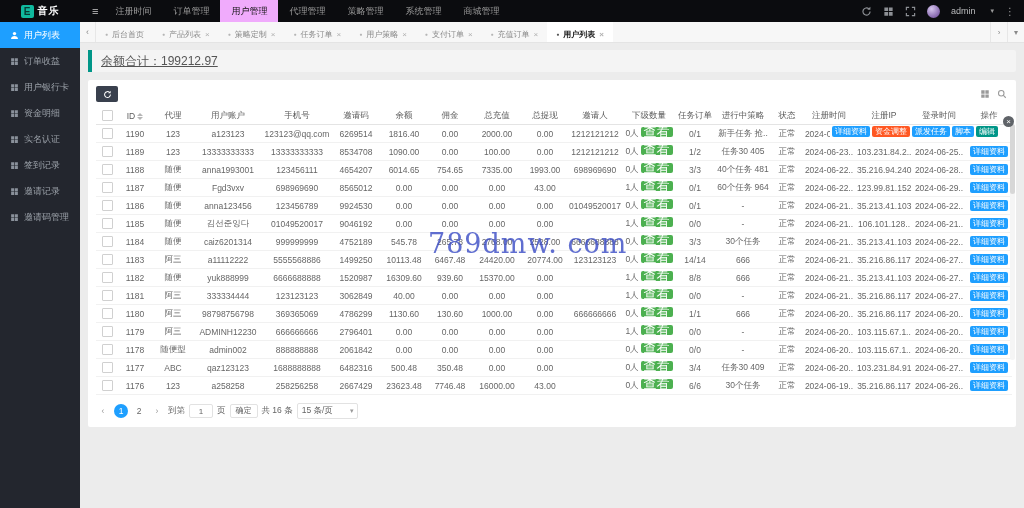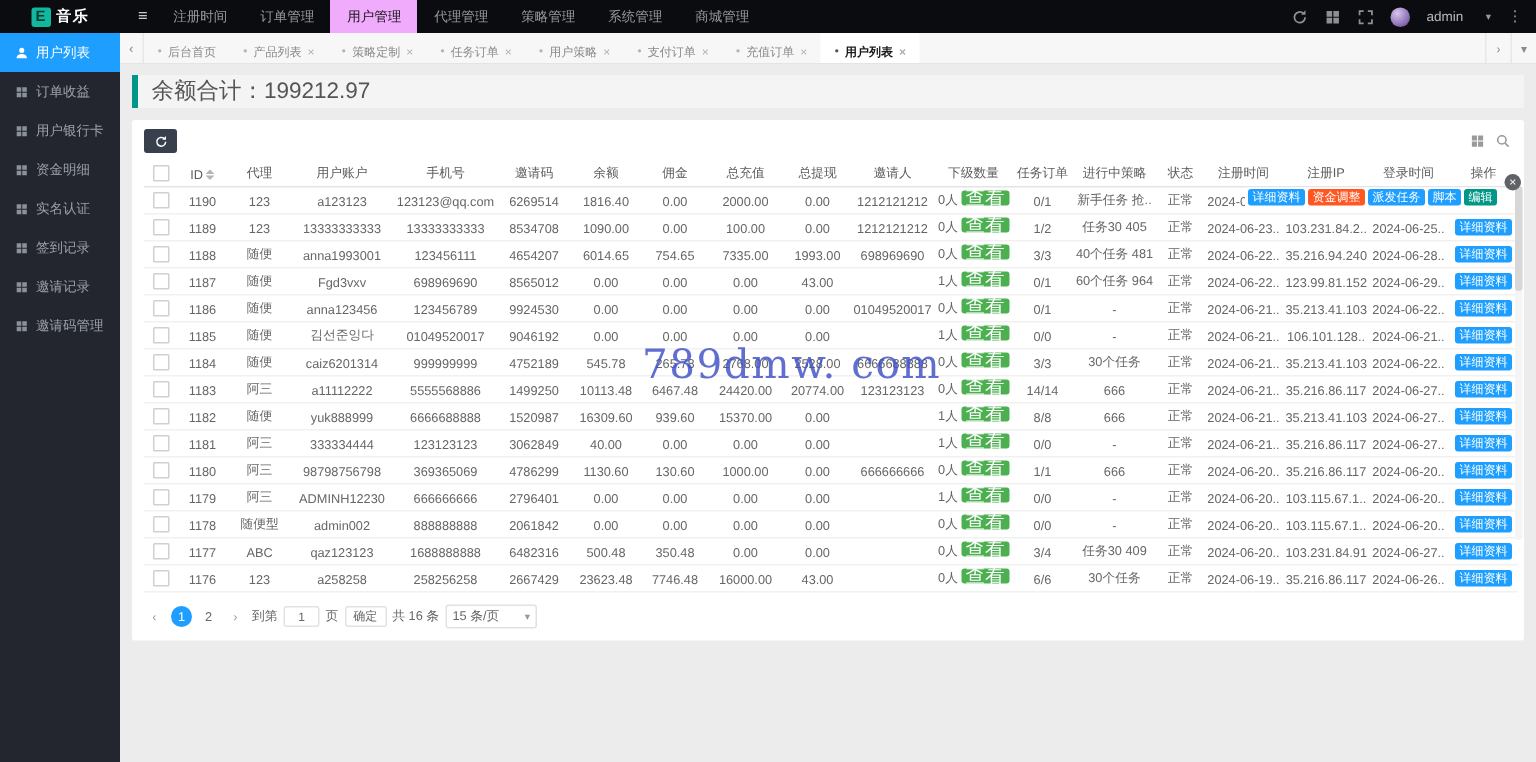--- a/index.html
+++ b/index.html
@@ -45,21 +45,21 @@
   .tab .tclose{font-size:8px;color:#b0b0b0;}
   .tab.active{color:#1a1a1a;background:#fff;font-weight:bold;}
   .tab.active .dot{color:#555;}
   .tab-right{display:flex;}
   .tab-ctrl{width:16px;display:flex;align-items:center;justify-content:center;color:#8a8a8a;
     font-size:8px;border-left:1px solid #e7e7e7;cursor:pointer;}
 
   
   .main{position:absolute;left:80px;top:42px;right:0;bottom:0;background:#ececec;padding:8px;}
   .quote{height:22px;line-height:22px;background:#f4f4f4;border-left:4px solid var(--teal,#009688);
-    border-radius:0 2px 2px 0;padding-left:9px;font-size:15px;color:#555;margin-bottom:8px;}
+    border-radius:0 2px 2px 0;padding-left:9px;font-size:12px;color:#555;margin-bottom:8px;text-decoration:underline;}
   .card{position:relative;background:#fff;border-radius:2px;padding:6px 8px 8px;min-height:300px;}
   .refresh-btn{width:22px;height:16px;border:none;border-radius:2px;background:#39404d;color:#fff;
     display:flex;align-items:center;justify-content:center;cursor:pointer;padding:0;}
   .refresh-btn svg{width:9px;height:9px;}
   .card-tools{position:absolute;right:9px;top:9px;display:flex;gap:7px;color:#9a9a9a;}
   .card-tools svg{width:10px;height:10px;cursor:pointer;}
 
   
   table{width:100%;border-collapse:collapse;table-layout:fixed;margin-top:5px;font-size:8.5px;color:#666;}
   th{height:15px;font-weight:normal;color:#5c5c5c;border-bottom:1px solid #e4e4e4;

